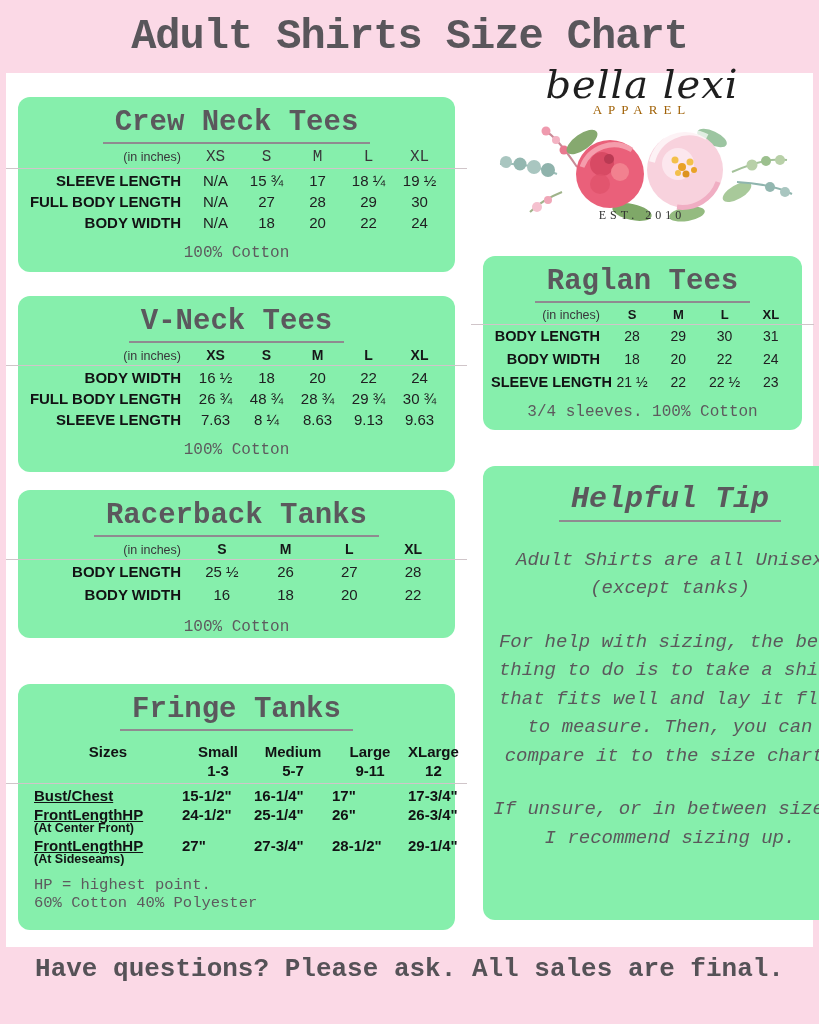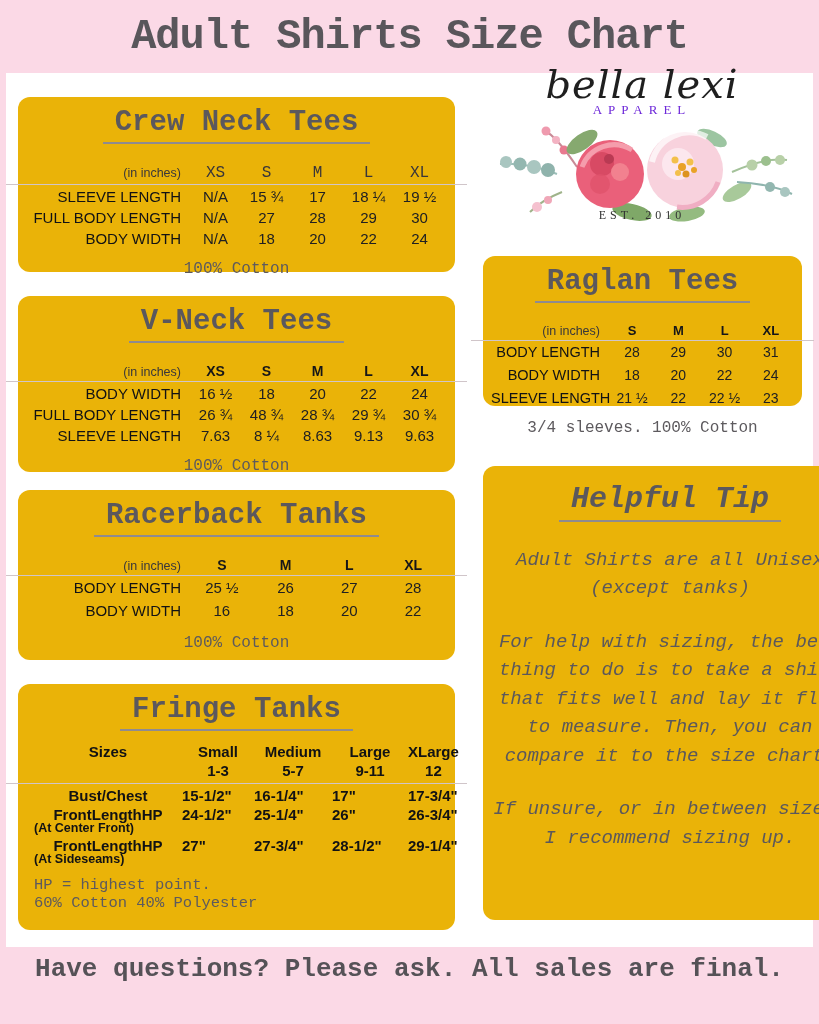--- a/index.html
+++ b/index.html
@@ -12,71 +12,71 @@
   .white-area{position:absolute;left:6px;top:73px;width:807px;height:874px;background:#ffffff;}
 
   
   .title-band{position:absolute;left:0;top:0;width:819px;height:73px;display:flex;align-items:center;justify-content:center;}
   .page-title{
     font-family:"Liberation Mono", monospace;font-weight:bold;font-size:42px;
     color:#59565b;letter-spacing:-1px;margin:0;white-space:nowrap;
   }
 
   
-  .panel{position:absolute;background:#eab308;border-radius:12px;box-sizing:border-box;}
+  .panel{position:absolute;background:#86efac;border-radius:12px;box-sizing:border-box;}
   #crew-panel{left:18px;top:97px;width:437px;height:175px;}
   #vneck-panel{left:18px;top:296px;width:437px;height:176px;}
-  #racer-panel{left:18px;top:490px;width:437px;height:170px;}
+  #racer-panel{left:18px;top:490px;width:437px;height:148px;}
   #fringe-panel{left:18px;top:684px;width:437px;height:246px;}
-  #raglan-panel{left:483px;top:256px;width:319px;height:150px;}
+  #raglan-panel{left:483px;top:256px;width:319px;height:174px;}
   #tip-panel{left:483px;top:466px;width:374px;height:454px;font-style:italic;}
 
   .sec-title{text-align:center;margin:0;padding-top:9px;
     font-family:"Liberation Mono", monospace;font-weight:bold;color:#5b585d;font-size:29px;line-height:1.15;}
   .sec-title .u{display:inline-block;border-bottom:2px solid #8f8b90;padding:0 12px 3px;}
 
   
   .t-head,.t-row{display:grid;align-items:baseline;padding:0 10px;}
   .g6{grid-template-columns:162px repeat(5,1fr);}
   .g5r{grid-template-columns:162px repeat(4,1fr);}
   .g5rag{grid-template-columns:118px repeat(4,1fr);padding:0 8px;}
-  .t-head{margin-top:20px;}
+  .t-head{margin-top:4px;}
   .t-row{height:21px;}
   .unit-label{font-size:12.5px;color:#39373b;text-align:right;padding-right:9px;white-space:nowrap;}
   .col-h{text-align:center;font-weight:bold;font-size:14px;color:#161618;}
   .col-h.serif{font-family:"Liberation Mono", monospace;font-weight:normal;font-size:16px;color:#39363a;}
   .raglan-colh{font-size:13px;}
-  .row-label{font-weight:normal;font-size:15px;text-align:right;padding-right:9px;color:#121214;white-space:nowrap;}
+  .row-label{font-weight:bold;font-size:15px;text-align:right;padding-right:9px;color:#121214;white-space:nowrap;}
   .raglan-rl{font-size:14.5px;}
   .val{text-align:center;font-size:15px;color:#202022;white-space:nowrap;}
   .raglan-val{font-size:14px;}
   .rule{height:0;border-top:1px solid #d0c5c9;margin:2px -12px 3px;}
   .note{text-align:center;font-family:"Liberation Mono", monospace;font-size:16px;color:#5d5a5e;margin-top:9px;}
 
   
   .fg{display:grid;grid-template-columns:148px 72px 78px 76px 1fr;padding:0 16px;align-items:baseline;}
   .f-h{font-weight:bold;font-size:15px;color:#121214;text-align:center;line-height:1.25;}
   .f-h .sub{font-weight:bold;}
-  .f-label{font-weight:bold;font-size:15px;color:#121214;text-align:center;white-space:nowrap;}
+  .f-label{font-weight:bold;font-size:15px;color:#121214;text-align:left;white-space:nowrap;text-decoration:underline;}
   .f-sublabel{font-weight:bold;font-size:12.5px;color:#121214;text-align:left;padding:0 16px;margin-top:-2px;}
   .f-val{font-weight:bold;font-size:15px;color:#121214;text-align:left;white-space:nowrap;}
   .f-row{margin-top:2px;}
   .fringe-notes{display:flex;justify-content:space-between;padding:0 38px 0 16px;margin-top:10px;
     font-family:"Liberation Mono", monospace;font-size:15.5px;color:#5d5a5e;flex-direction:column;}
 
   
   .tip-par{font-family:"Liberation Mono", monospace;font-size:19px;color:#5b585c;
     text-align:center;line-height:1.5;margin:25px 6px 0;}
   .tip-par:first-of-type{margin-top:24px;}
 
   
   .logo{position:absolute;left:470px;top:60px;width:344px;height:180px;text-align:center;}
   .logo-script{font-family:"DejaVu Serif", serif;font-style:italic;font-size:40px;color:#1f1f1f;
     line-height:1;margin-top:4px;letter-spacing:1px;}
-  .logo-sub{font-family:"Liberation Serif", serif;font-size:13px;letter-spacing:6px;color:#6d28d9;margin-top:-2px;}
+  .logo-sub{font-family:"Liberation Serif", serif;font-size:13px;letter-spacing:6px;color:#a16207;margin-top:-2px;}
   .logo-flowers{margin-top:-6px;}
   .logo-est{font-family:"Liberation Serif", serif;font-size:12px;letter-spacing:4px;color:#333;margin-top:-20px;position:relative;}
 
   
   .footer-band{position:absolute;left:0;top:947px;width:819px;height:77px;text-align:center;}
   .footer-main{font-family:"Liberation Mono", monospace;font-weight:bold;font-size:26px;color:#555257;margin-top:7px;white-space:nowrap;}
   .footer-sub{font-family:"Liberation Mono", monospace;font-size:18px;color:#555257;margin-top:1px;white-space:nowrap;}
 </style>
 </head>
 <body>

